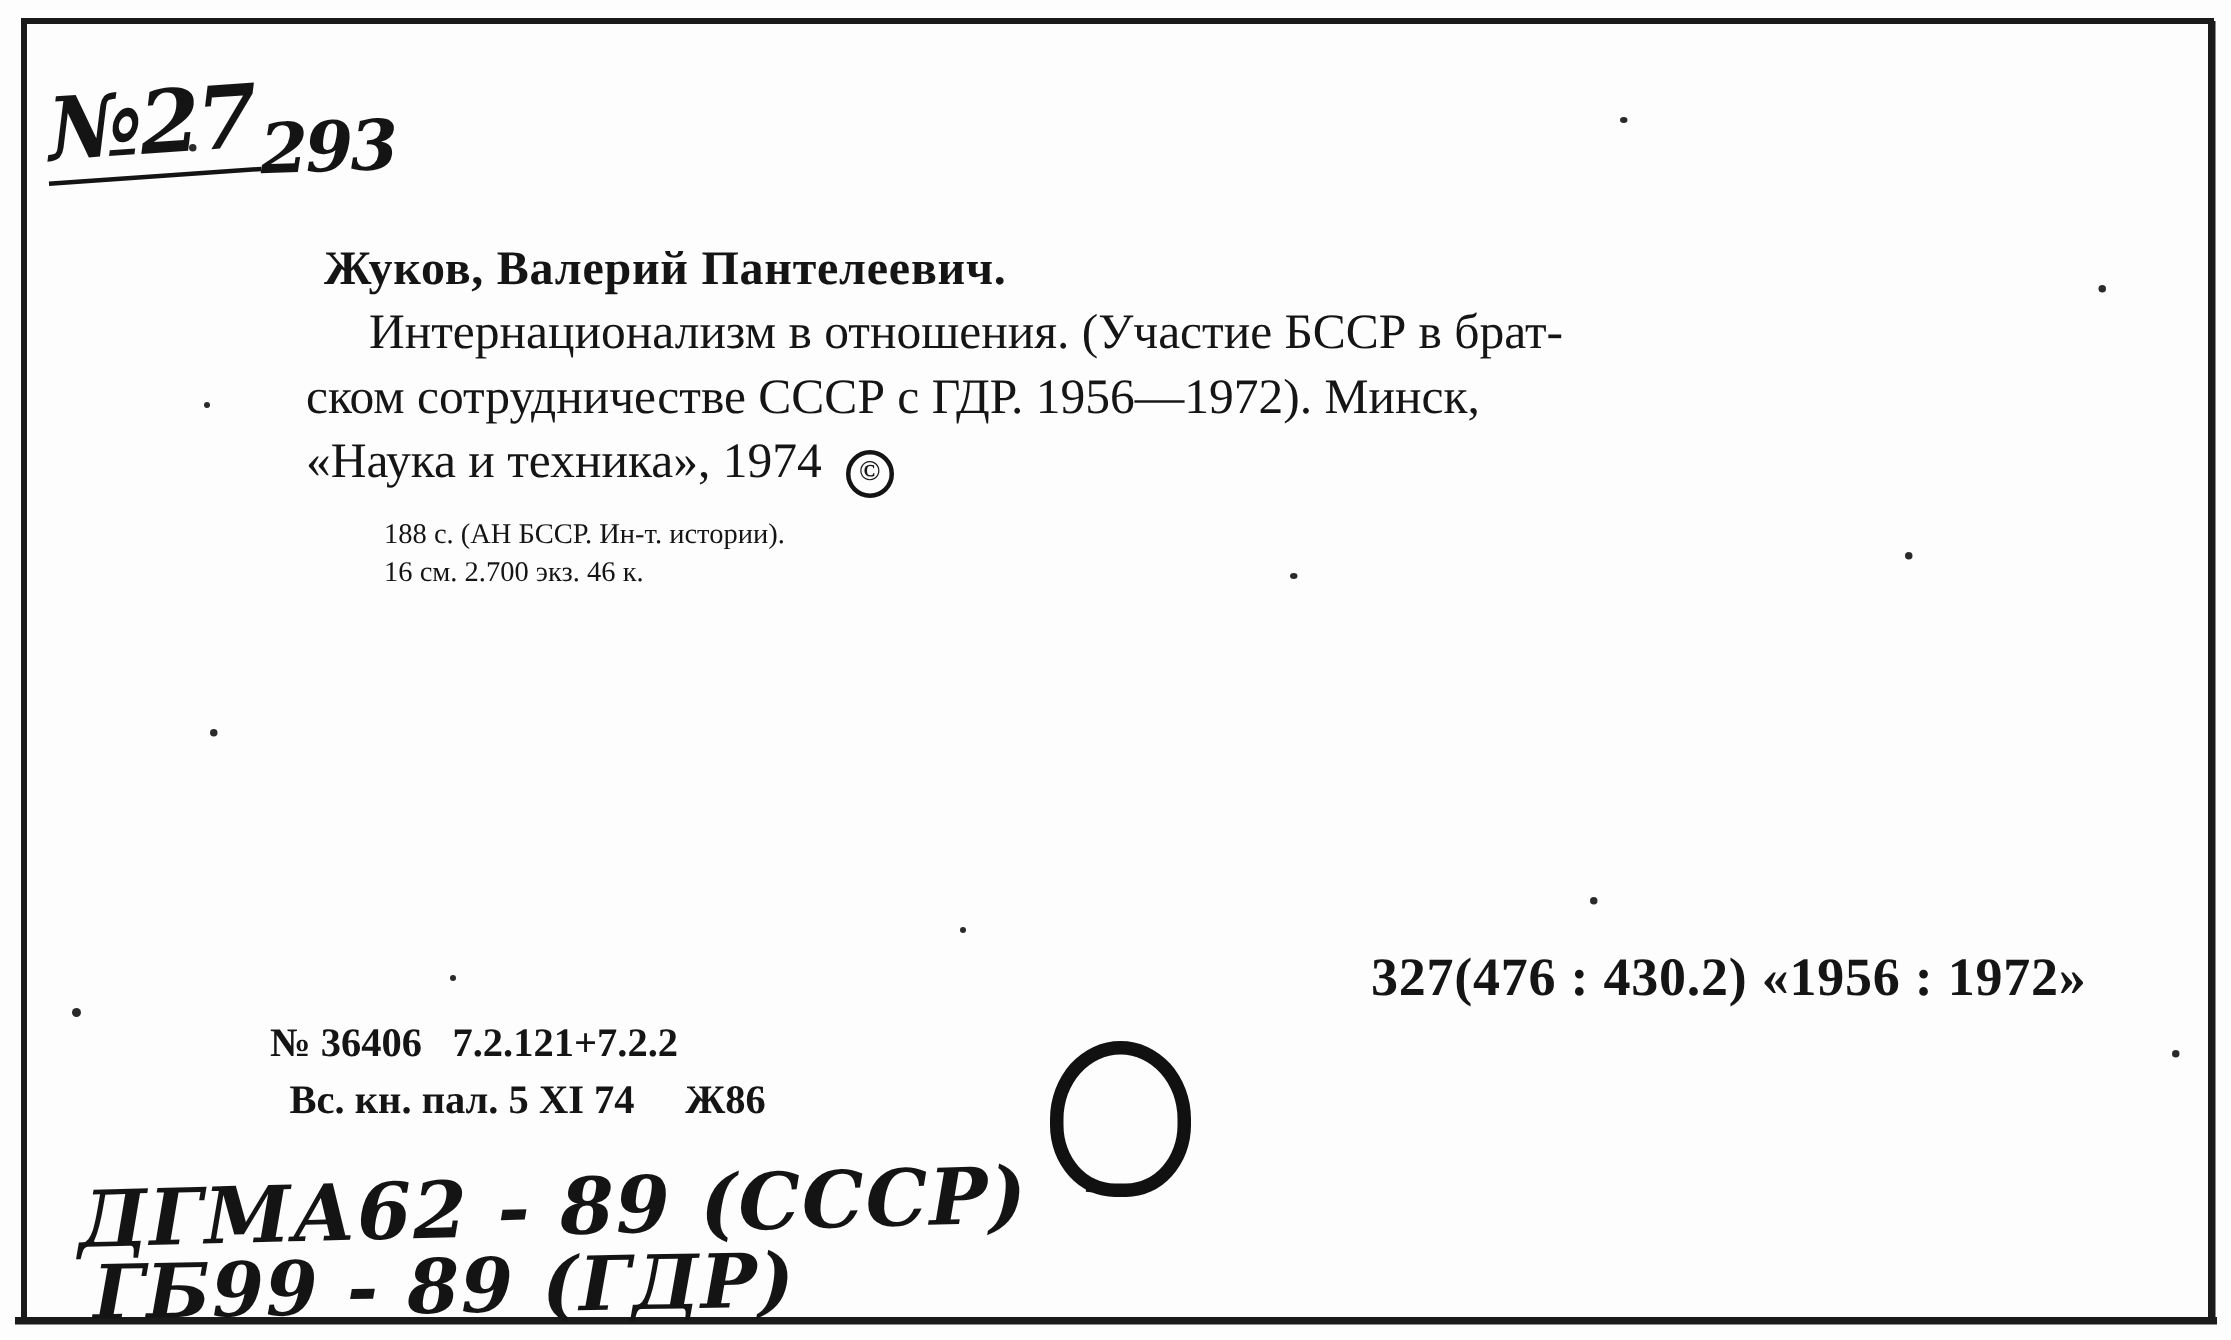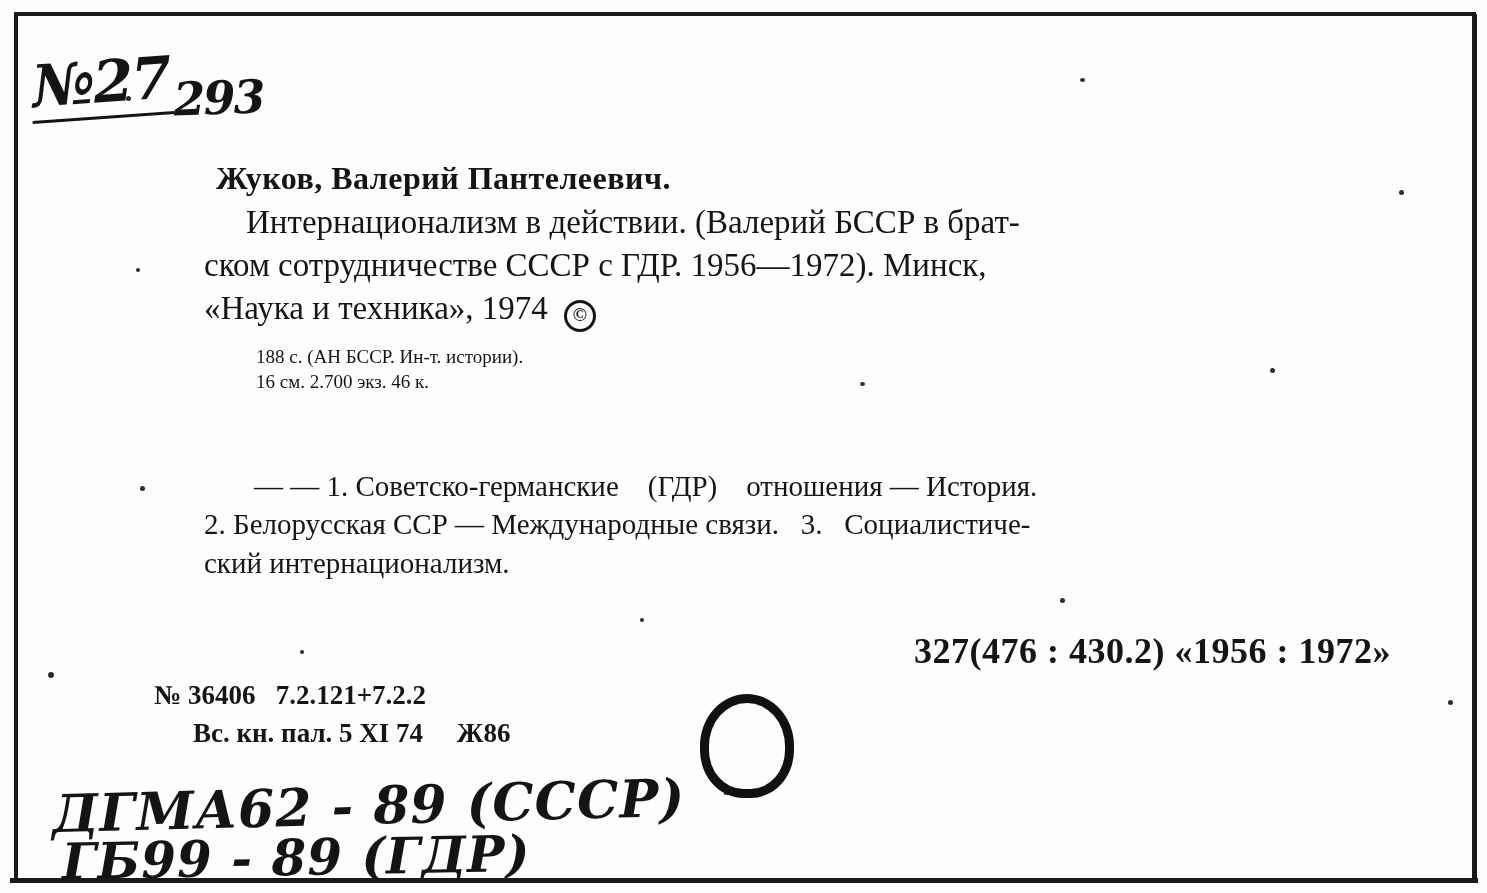--- a/index.html
+++ b/index.html
@@ -134,21 +134,21 @@
 
   .footer-block {
     position: absolute;
     left: 130px;
     top: 676px;
     font-size: 27px;
     line-height: 1.42;
     font-weight: 700;
   }
   .footer-block div { white-space: pre; }
-  .footer-block .f1 { margin-left: 24px; }
+  .footer-block .f1 { margin-left: 50px; }
   .footer-block .f2 { margin-left: 0px; }
   .footer-block .f3 { margin-left: 63px; text-align: center; }
 
   
   .stamp {
     position: absolute;
     left: 700px;
     top: 694px;
     width: 76px;
     height: 86px;
@@ -176,32 +176,27 @@
   <div class="scan-edge-top"></div>
   <div class="scan-edge-bottom"></div>
   <div class="scan-edge-left"></div>
   <div class="scan-edge-right"></div>
 
   <div class="handwriting" id="hw-top-left"><span class="frac-num">№27</span><span class="frac-den">293</span></div>
 
   <div class="body-block">
     <div class="author">Жуков, Валерий Пантелеевич.</div>
     <div class="title-lines">
-      <span class="l1">Интернационализм в действии. (Валерий БССР в брат-</span>
+      <span class="l1">Интернационализм в отношения. (Участие БССР в брат-</span>
       <span class="l2">ском сотрудничестве СССР с ГДР. 1956—1972).    Минск,</span>
       <span class="l3"><span>«Наука и техника», 1974</span><span class="copyright-mark">©</span></span>
     </div>
     <div class="collation">
       <div>188 с. (АН БССР. Ин-т. истории).</div>
       <div>16 см. 2.700 экз. 46 к.</div>
-    </div>
-    <div class="tracings">
-      <span class="t1">— — 1. Советско-германские    (ГДР)    отношения — История.</span>
-      <span class="t2">2. Белорусская ССР — Международные связи.   3.   Социалистиче-</span>
-      <span class="t3">ский интернационализм.</span>
     </div>
   </div>
 
   <div class="udc">327(476 : 430.2) «1956 : 1972»</div>
 
   <div class="footer-block">
     <div class="f1">№ 36406   7.2.121+7.2.2</div>
     <div class="f3">Вс. кн. пал. 5 XI 74     Ж86</div>
   </div>
 

